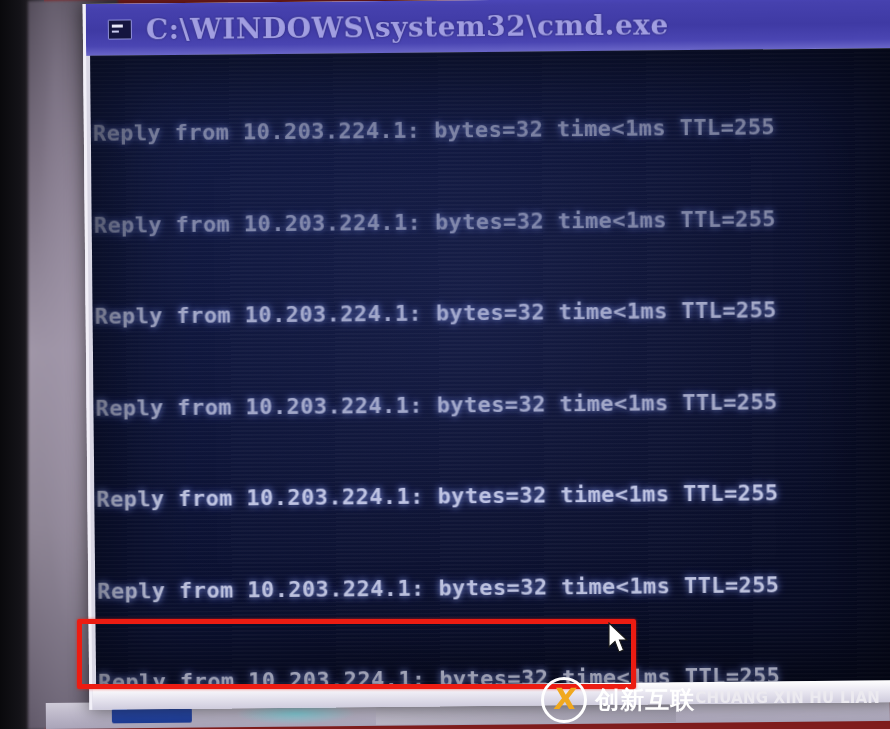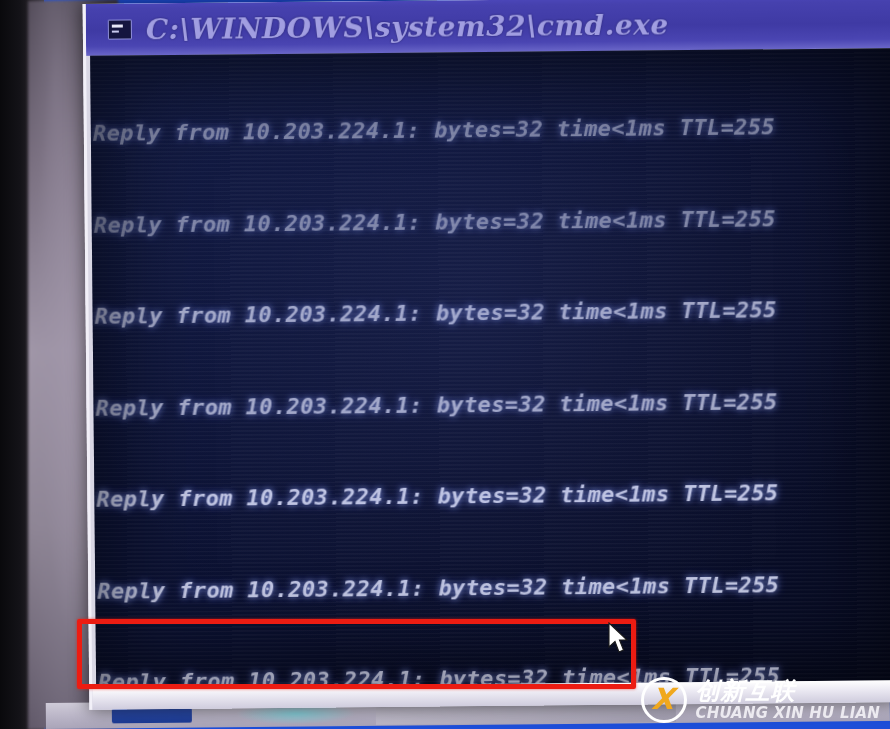--- a/index.html
+++ b/index.html
@@ -5,23 +5,22 @@
 <style>
   html,body{margin:0;padding:0;background:#000;}
   body{
     width:890px;height:729px;overflow:hidden;position:relative;
     font-family:"DejaVu Sans Mono","Liberation Mono",monospace;
   }
 
   
   #photo{
     position:absolute;inset:0;
-    background:#1d4ed8;
+    background:#7f1d1d;
     overflow:hidden;
-    font-style:italic;
   }
   
   .bezel{
     position:absolute;left:0;top:0;width:44px;height:729px;
     background:linear-gradient(90deg,#09090c 0%,#141318 46%,#242026 72%,#34303a 100%);
     z-index:9;
   }
   
   .desktop{
     position:absolute;left:28px;top:0;width:90px;height:729px;
@@ -179,21 +178,21 @@
   .wm-logo{
     width:40px;height:40px;border-radius:50%;
     border:3px solid #ffffff;position:relative;flex:none;
     display:flex;align-items:center;justify-content:center;
   }
   .wm-x{
     font-family:"DejaVu Sans","Liberation Sans",sans-serif;
     font-size:29px;font-weight:800;color:#f0a81e;line-height:1;
     transform:translate(1px,-1px) skewX(-6deg);
   }
-  .wm-txt{display:flex;flex-direction:column;line-height:1;}
+  .wm-txt{display:flex;flex-direction:row;line-height:1;}
   .wm-cn{
     font-family:"DejaVu Sans","Liberation Sans",sans-serif;
     font-size:24px;font-weight:700;color:#ffffff;letter-spacing:1px;
   }
   .wm-en{
     font-family:"DejaVu Sans","Liberation Sans",sans-serif;
     font-size:15px;font-weight:700;color:#eceaf0;letter-spacing:.2px;
     margin-top:3px;
   }
 </style>

